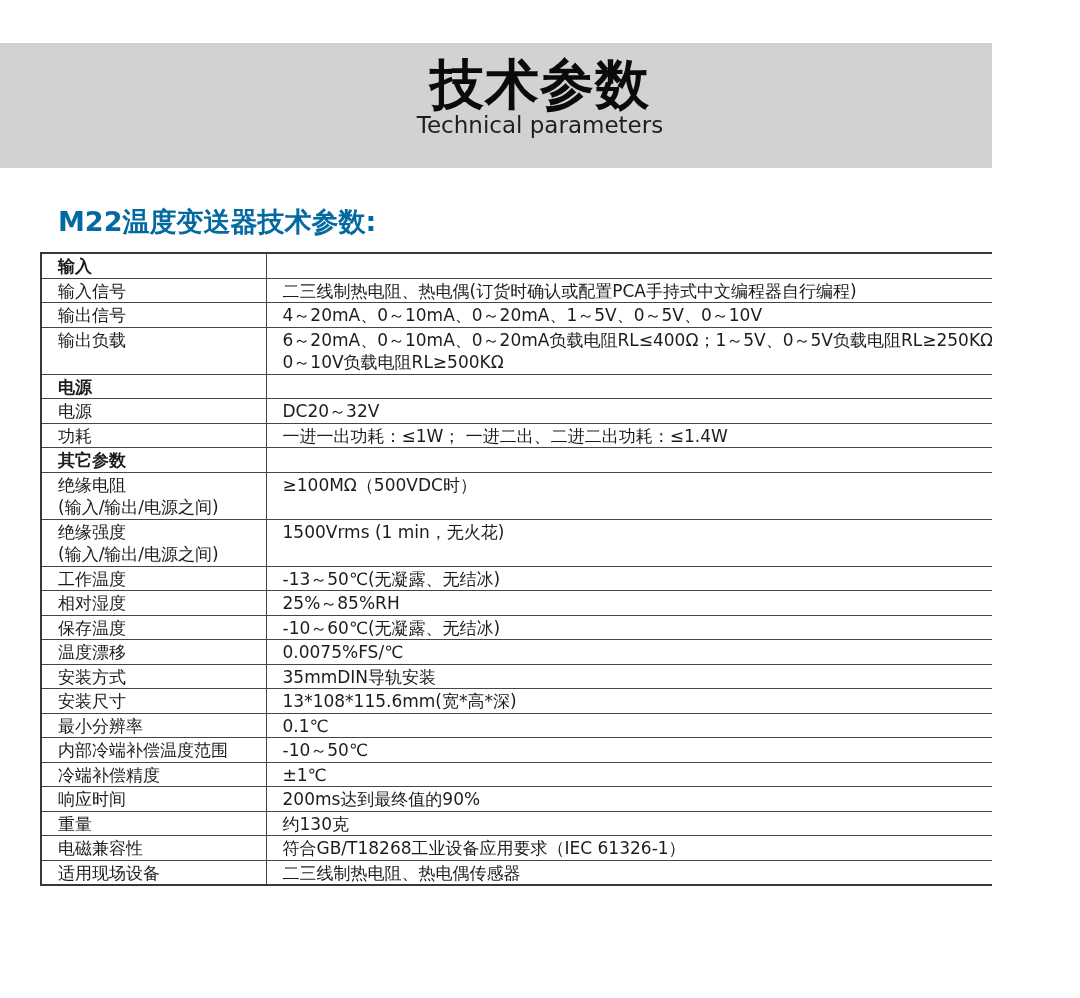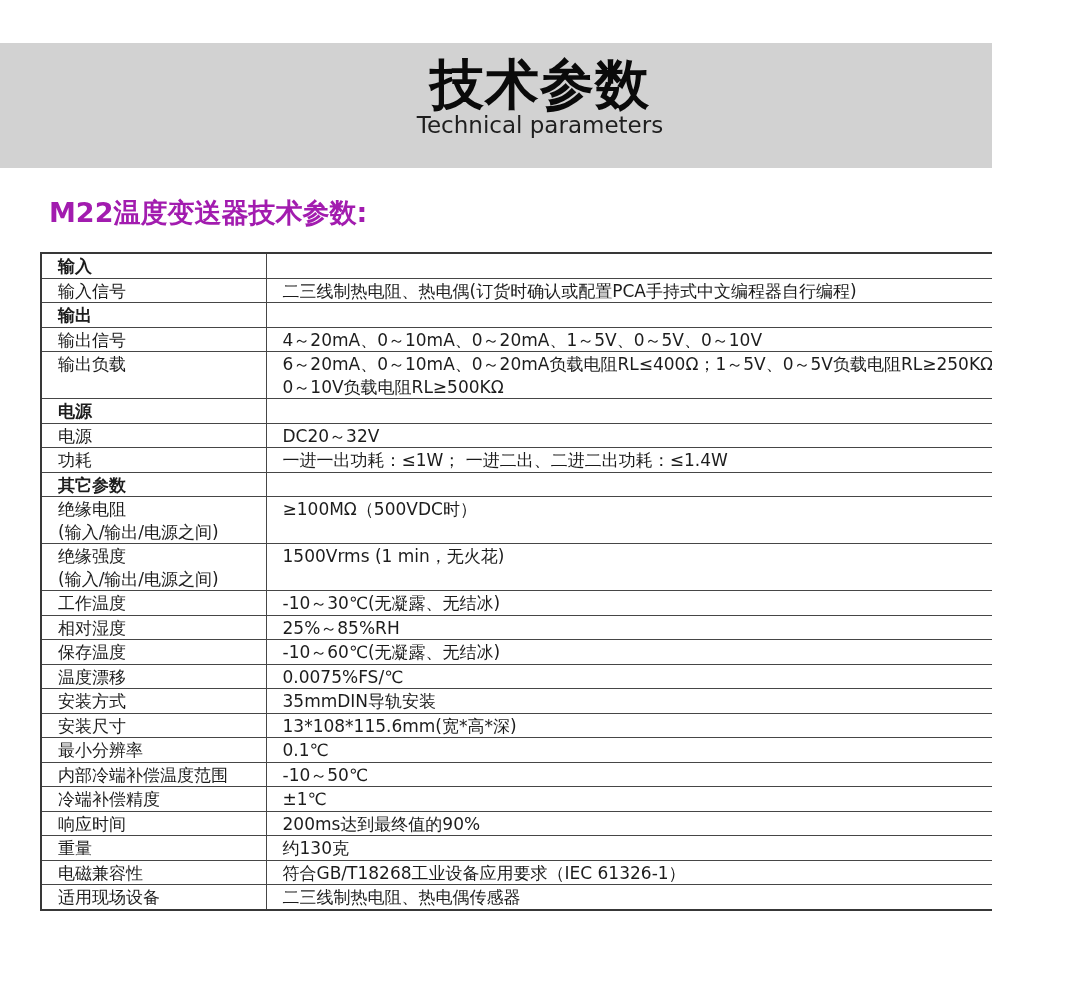--- a/index.html
+++ b/index.html
@@ -40,25 +40,25 @@
     margin-top: -2px;
     font-size: 23px;
     line-height: 26px;
     font-weight: normal;
     color: #1e1e1e;
   }
   .section-heading {
     position: absolute;
     top: 192px;
     left: 45px;
-    margin: 4px;
+    margin: 13px;
     font-size: 27px;
     line-height: 34px;
     font-weight: bold;
-    color: #a21caf;
+    color: #0369a1;
   }
   .spec-table {
     position: absolute;
     top: 252px;
     left: 40px;
     width: 1003px;
     border-collapse: collapse;
     table-layout: fixed;
     border: 2px solid #383838;
   }
@@ -93,24 +93,20 @@
     <tbody id="spec-tbody">
         <tr>
           <td class="label-cell section">输入</td>
           <td class="value-cell"></td>
         </tr>
         <tr>
           <td class="label-cell">输入信号</td>
           <td class="value-cell">二三线制热电阻、热电偶(订货时确认或配置PCA手持式中文编程器自行编程)</td>
         </tr>
         <tr>
-          <td class="label-cell section">输出</td>
-          <td class="value-cell"></td>
-        </tr>
-        <tr>
           <td class="label-cell">输出信号</td>
           <td class="value-cell">4～20mA、0～10mA、0～20mA、1～5V、0～5V、0～10V</td>
         </tr>
         <tr>
           <td class="label-cell">输出负载</td>
           <td class="value-cell">6～20mA、0～10mA、0～20mA负载电阻RL≤400Ω；1～5V、0～5V负载电阻RL≥250KΩ；
 0～10V负载电阻RL≥500KΩ</td>
         </tr>
         <tr>
           <td class="label-cell section">电源</td>
@@ -133,21 +129,21 @@
 (输入/输出/电源之间)</td>
           <td class="value-cell">≥100MΩ（500VDC时）</td>
         </tr>
         <tr>
           <td class="label-cell">绝缘强度
 (输入/输出/电源之间)</td>
           <td class="value-cell">1500Vrms (1 min，无火花)</td>
         </tr>
         <tr>
           <td class="label-cell">工作温度</td>
-          <td class="value-cell">-10～30℃(无凝露、无结冰)</td>
+          <td class="value-cell">-13～50℃(无凝露、无结冰)</td>
         </tr>
         <tr>
           <td class="label-cell">相对湿度</td>
           <td class="value-cell">25%～85%RH</td>
         </tr>
         <tr>
           <td class="label-cell">保存温度</td>
           <td class="value-cell">-10～60℃(无凝露、无结冰)</td>
         </tr>
         <tr>

